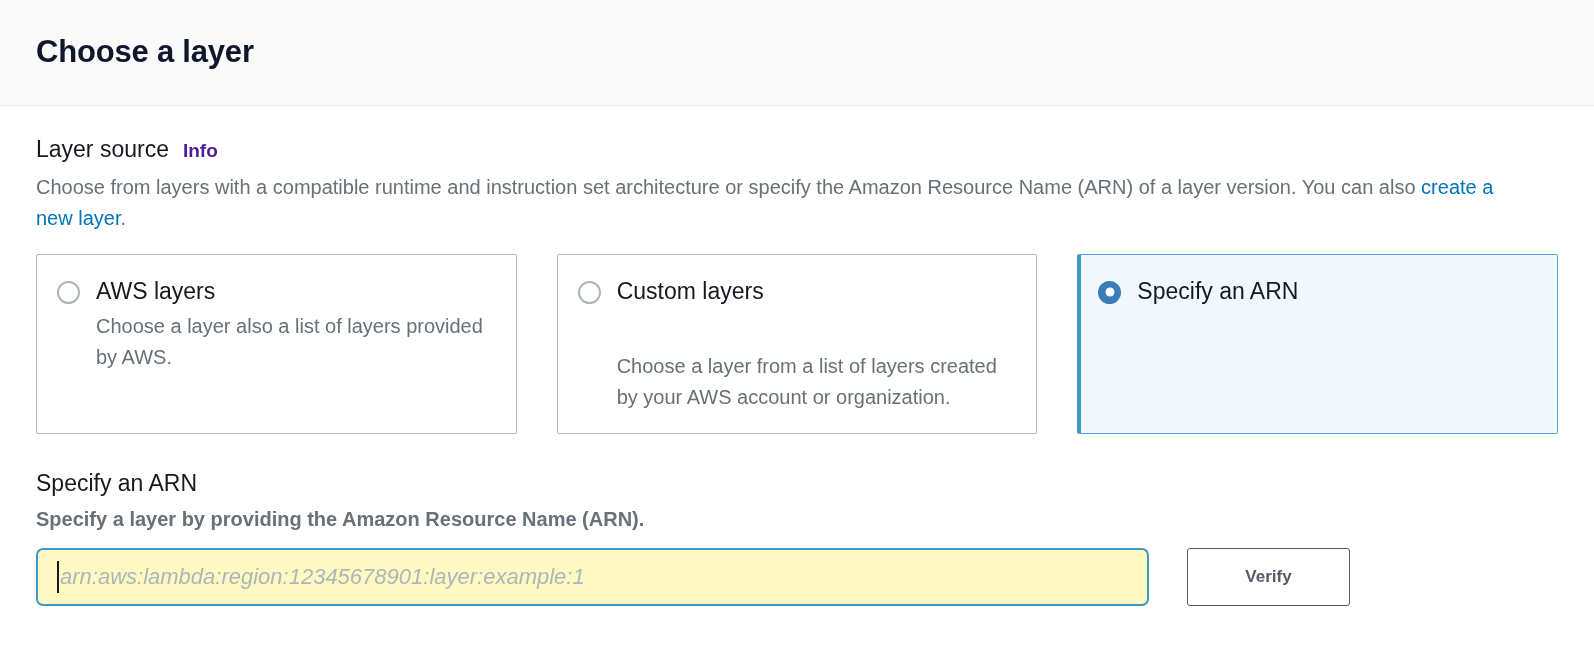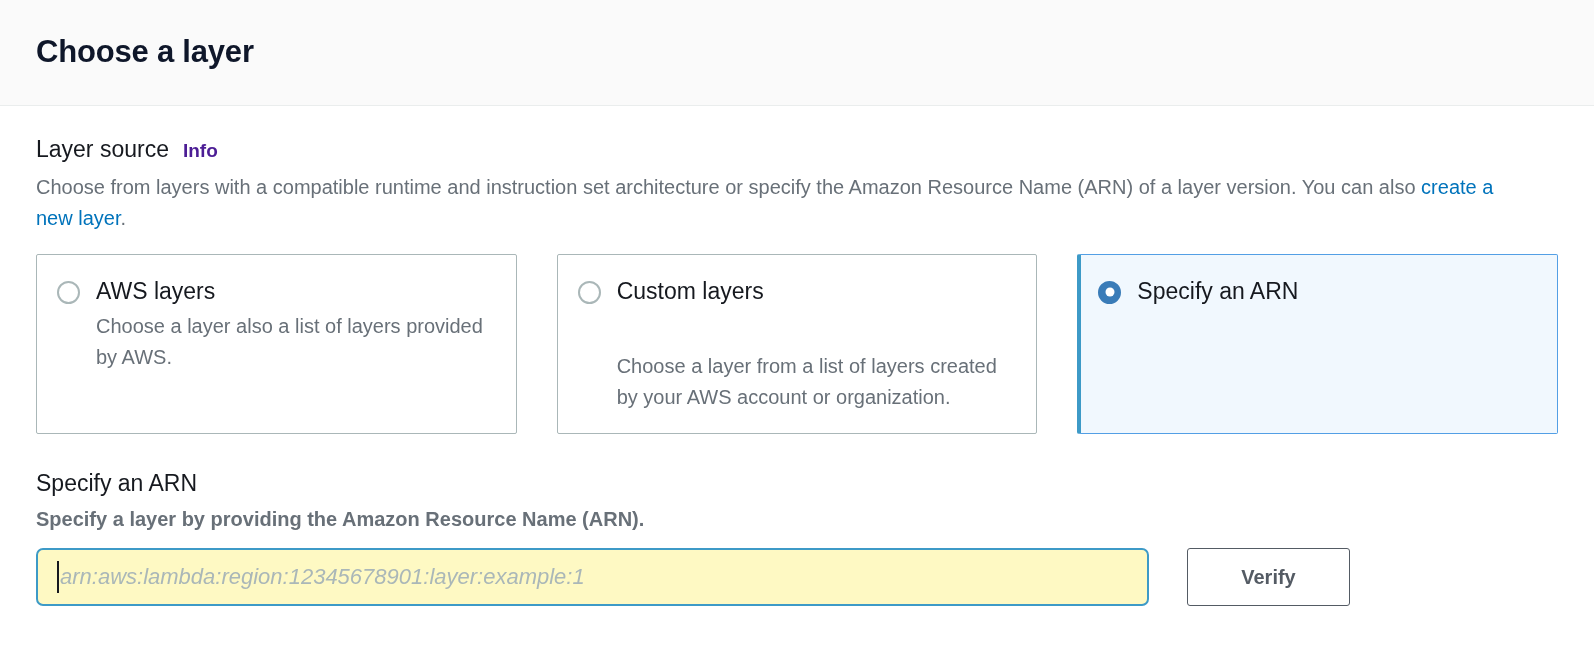--- a/index.html
+++ b/index.html
@@ -192,21 +192,21 @@
 
   .verify-button {
     flex: 0 0 auto;
     width: 163px;
     height: 58px;
     border: 1px solid #545b64;
     border-radius: 3px;
     background: #ffffff;
     color: #545b64;
     font-family: "Liberation Sans", "DejaVu Sans", sans-serif;
-    font-size: 20px;
+    font-size: 17px;
     font-weight: bold;
     cursor: pointer;
     line-height: 1;
   }
 </style>
 </head>
 <body>
 
 <div class="modal-header">
   <div class="modal-title">Choose a layer</div>

